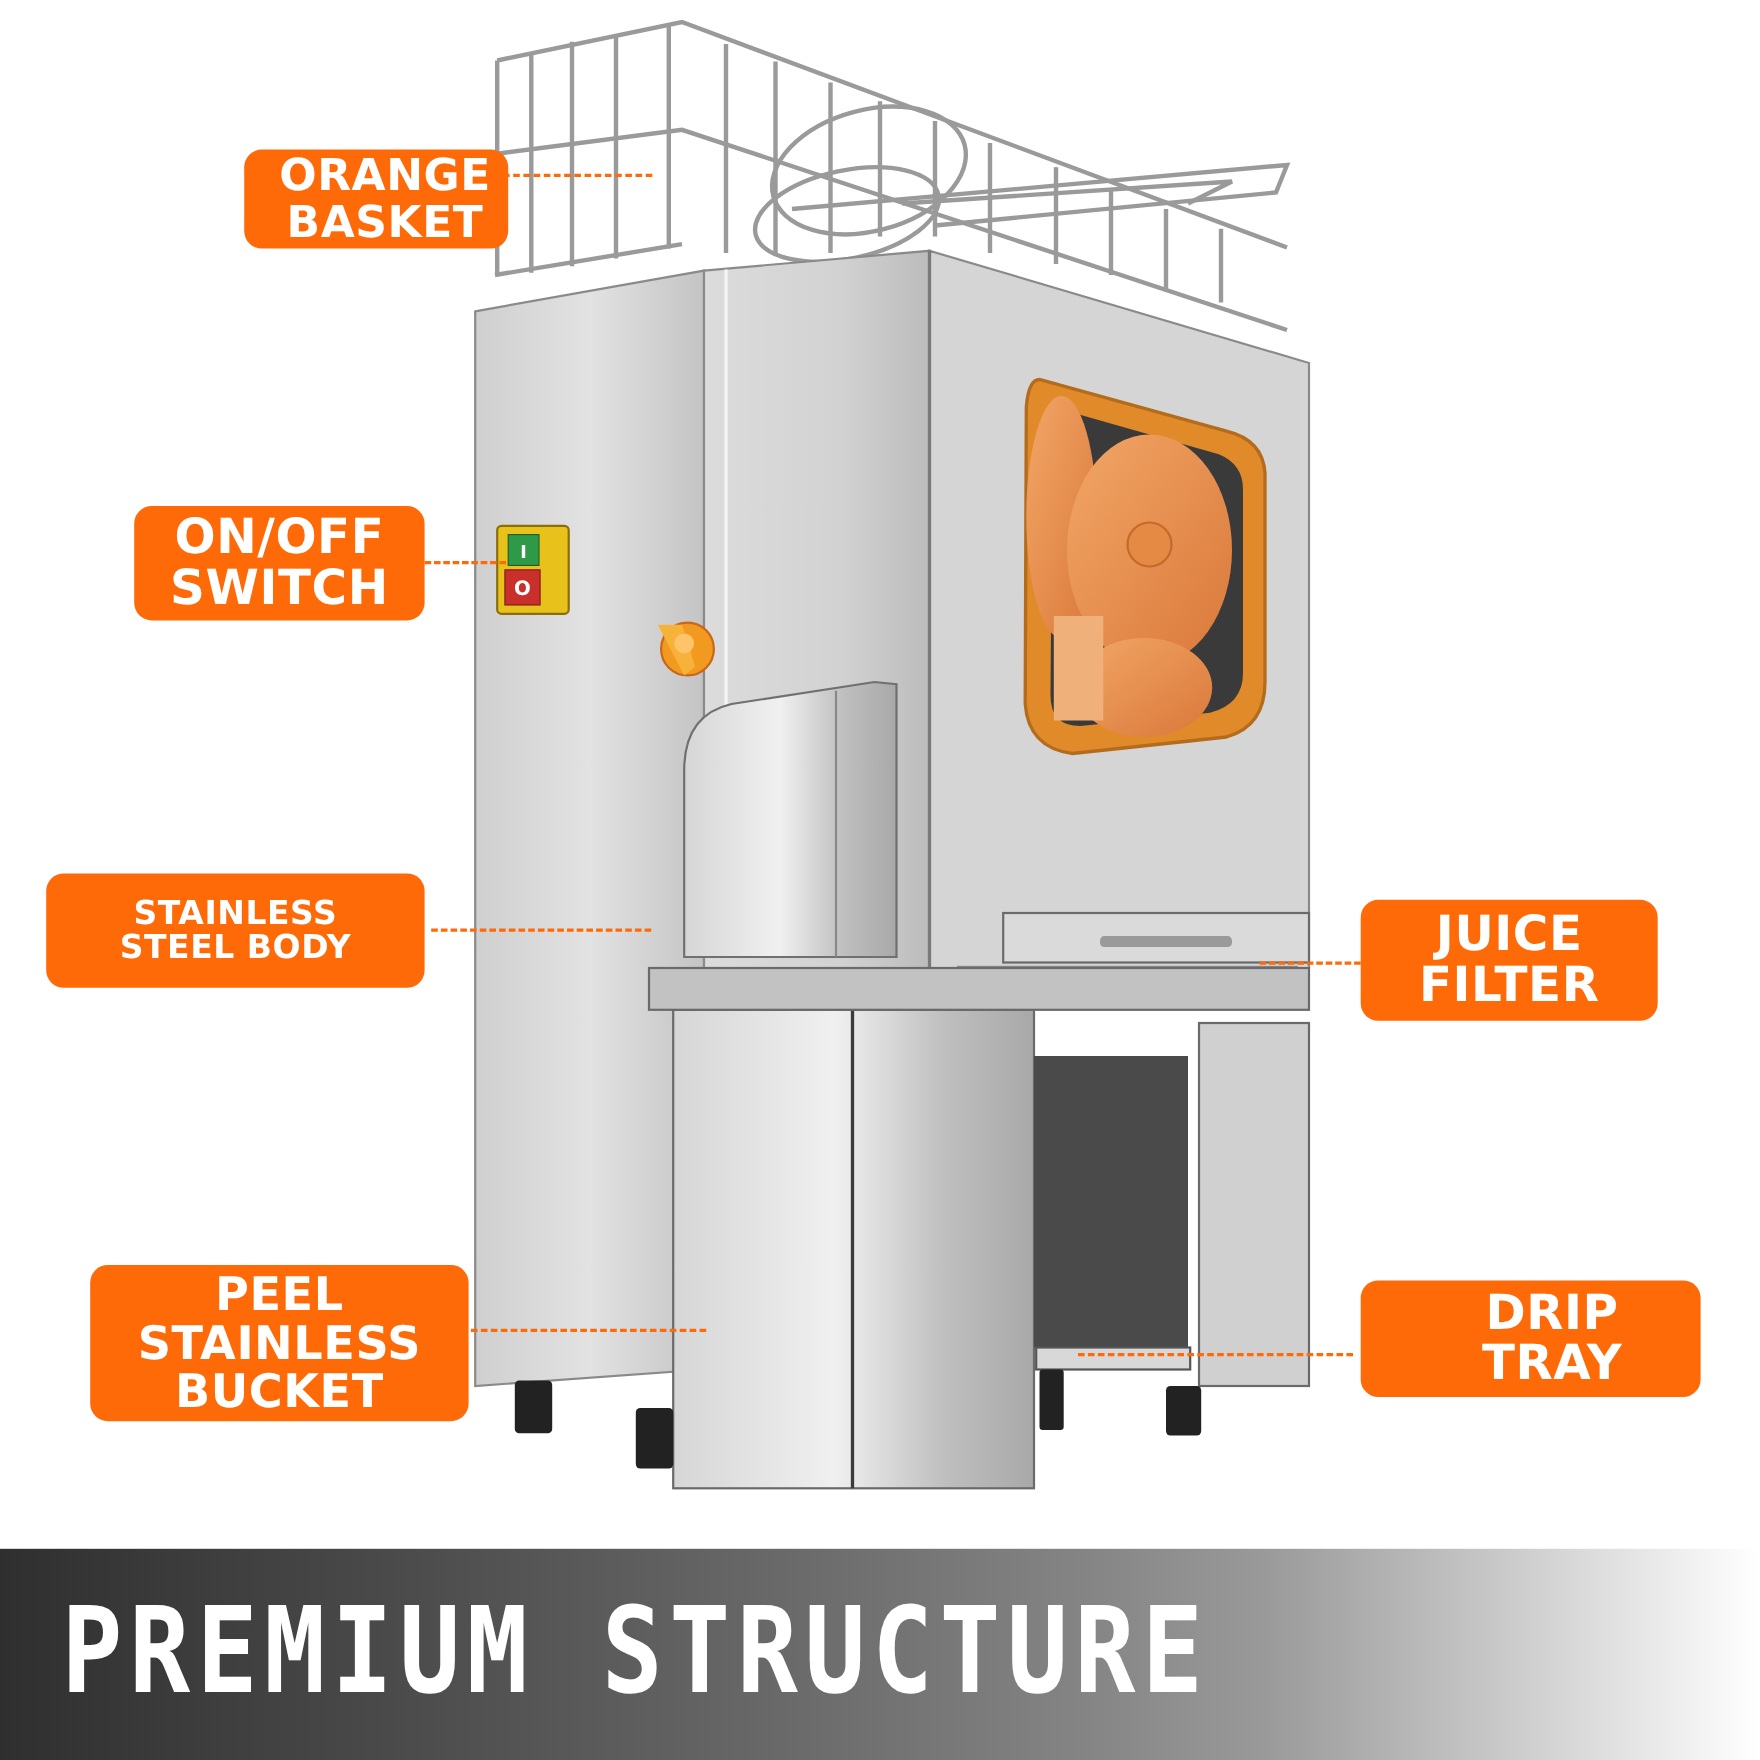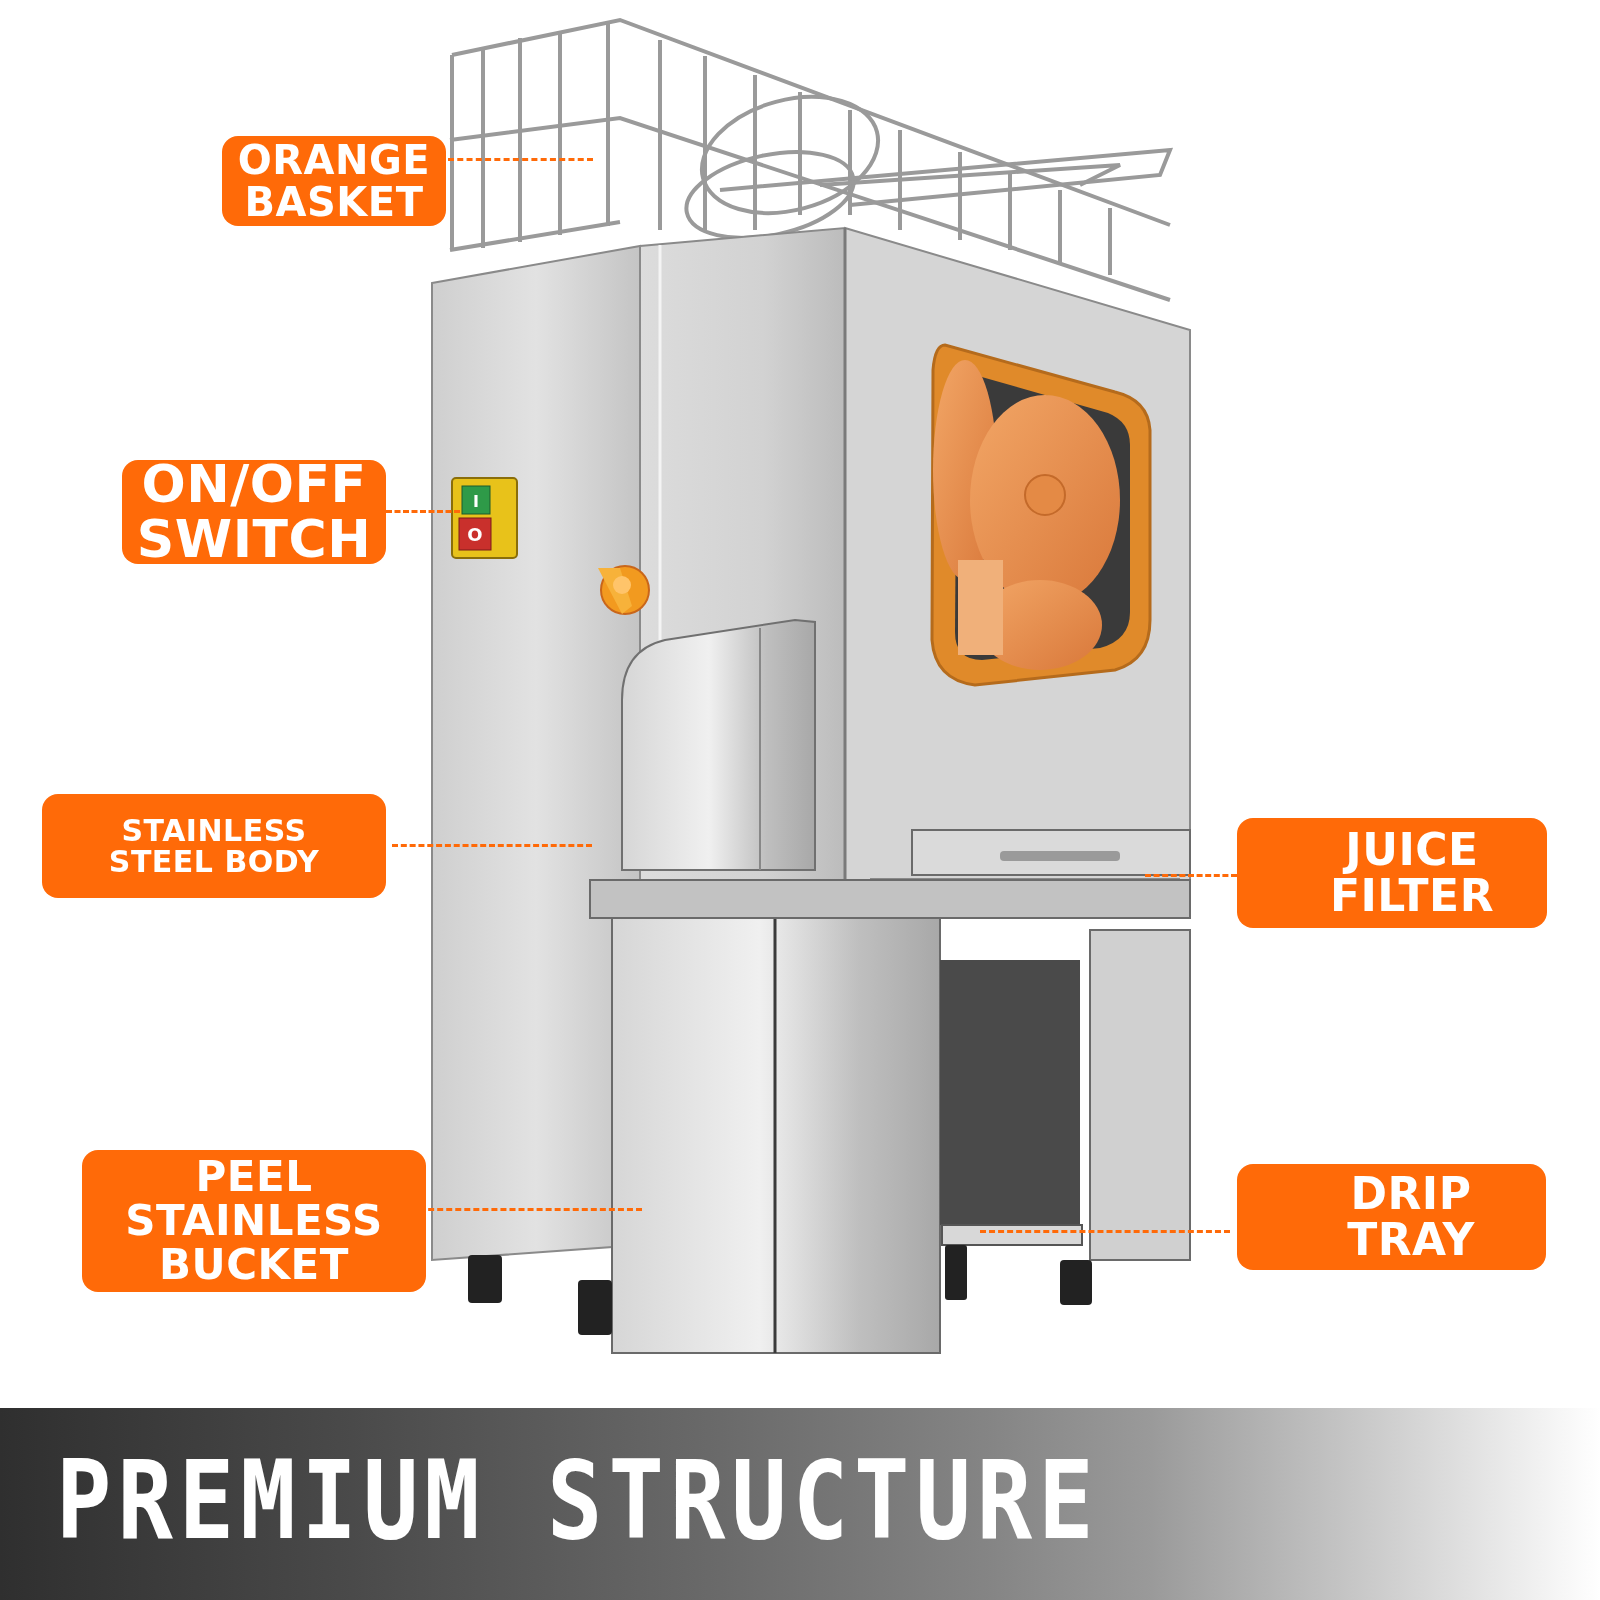--- a/index.html
+++ b/index.html
@@ -137,28 +137,28 @@
     <rect x="1060" y="1260" width="32" height="45" rx="4" fill="#222"></rect>
   </svg>
 
   <div class="leader" style="left:448px; top:158px; width:145px;"></div>
   <div class="leader" style="left:386px; top:510px; width:74px;"></div>
   <div class="leader" style="left:392px; top:844px; width:200px;"></div>
   <div class="leader" style="left:392px; top:1208px; width:250px;"></div>
   <div class="leader" style="left:1145px; top:874px; width:92px;"></div>
   <div class="leader" style="left:980px; top:1230px; width:250px;"></div>
 
-  <div class="callout" style="left:222px; top:136px; width:224px; height:90px;">
+  <div class="callout" style="left:222px; top:136px; width:224px; height:90px;padding-left:16px;">
     <div>
       <span>ORANGE</span>
       <span>BASKET</span>
     </div>
   </div>
 
-  <div class="callout" style="left:122px; top:460px; width:264px; height:104px; font-size:52px;">
+  <div class="callout" style="left:122px; top:460px; width:264px; height:104px; font-size:44px;">
     <div>
       <span>ON/OFF</span>
       <span>SWITCH</span>
     </div>
   </div>
 
   <div class="callout" style="left:42px; top:794px; width:344px; height:104px; font-size:30px;">
     <div>
       <span>STAINLESS</span>
       <span>STEEL BODY</span>
@@ -166,21 +166,21 @@
   </div>
 
   <div class="callout" style="left:42px; top:1150px; width:344px; height:142px; font-size:42px;margin-left:40px;">
     <div>
       <span>PEEL</span>
       <span>STAINLESS</span>
       <span>BUCKET</span>
     </div>
   </div>
 
-  <div class="callout" style="left:1237px; top:818px; width:270px; height:110px; font-size:44px;padding-left:40px;">
+  <div class="callout" style="left:1237px; top:818px; width:270px; height:110px; font-size:44px;">
     <div>
       <span>JUICE</span>
       <span>FILTER</span>
     </div>
   </div>
 
   <div class="callout" style="left:1237px; top:1164px; width:270px; height:106px; font-size:44px;padding-left:39px;">
     <div>
       <span>DRIP</span>
       <span>TRAY</span>

